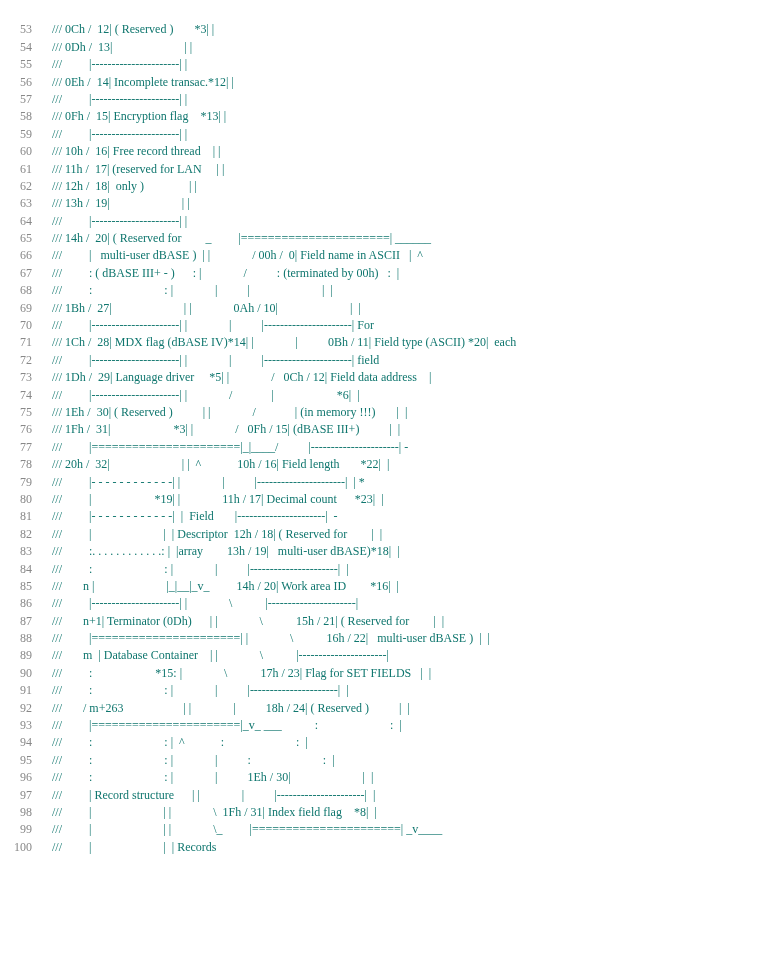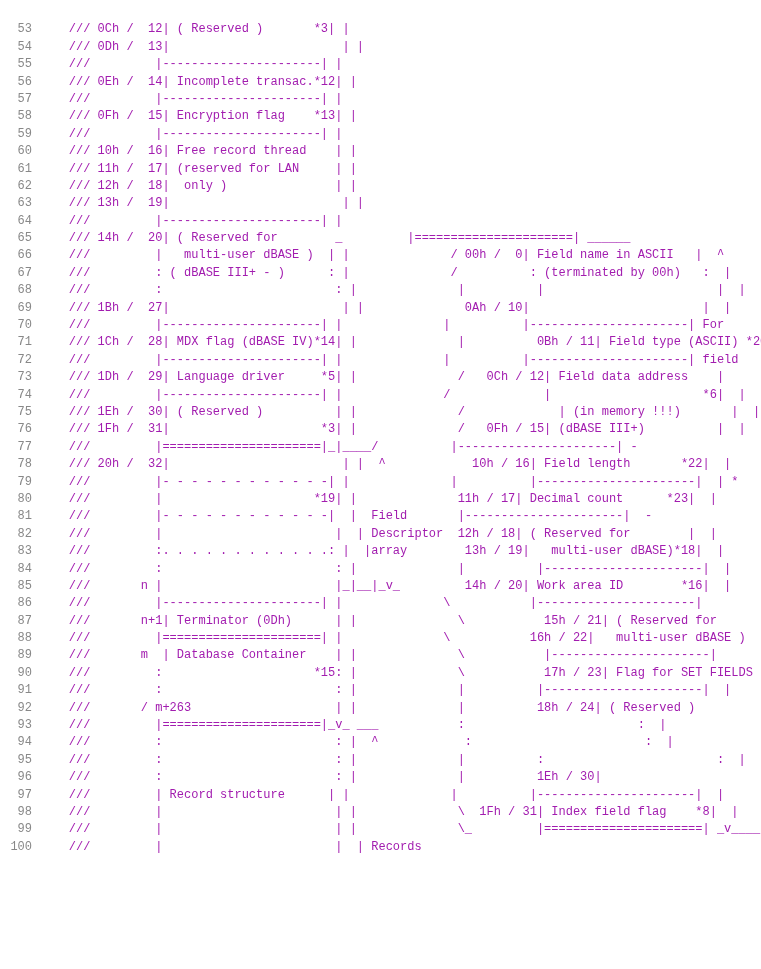--- a/index.html
+++ b/index.html
@@ -16,31 +16,32 @@
     }
     .code-container {
       padding: 4px 0;
       white-space: pre;
       line-height: 1.45;
     }
     .line {
       display: flex;
       align-items: center;
       padding: 0 4px;
+      font-family: Liberation Serif, serif;
     }
     .line-number {
       color: #888888;
       min-width: 36px;
       text-align: right;
       padding-right: 8px;
       user-select: none;
       flex-shrink: 0;
     }
     .line-content {
-      color: #a21caf;
+      color: #0f766e;
       flex: 1;
     }
   </style>
 </head>
 <body>
 
 <div class="code-container">
 <div class="line"><span class="line-number">53</span><span class="line-content">    /// 0Ch /  12| ( Reserved )       *3| |</span></div><div class="line"><span class="line-number">54</span><span class="line-content">    /// 0Dh /  13|                        | |</span></div><div class="line"><span class="line-number">55</span><span class="line-content">    ///         |----------------------| |</span></div><div class="line"><span class="line-number">56</span><span class="line-content">    /// 0Eh /  14| Incomplete transac.*12| |</span></div><div class="line"><span class="line-number">57</span><span class="line-content">    ///         |----------------------| |</span></div><div class="line"><span class="line-number">58</span><span class="line-content">    /// 0Fh /  15| Encryption flag    *13| |</span></div><div class="line"><span class="line-number">59</span><span class="line-content">    ///         |----------------------| |</span></div><div class="line"><span class="line-number">60</span><span class="line-content">    /// 10h /  16| Free record thread    | |</span></div><div class="line"><span class="line-number">61</span><span class="line-content">    /// 11h /  17| (reserved for LAN     | |</span></div><div class="line"><span class="line-number">62</span><span class="line-content">    /// 12h /  18|  only )               | |</span></div><div class="line"><span class="line-number">63</span><span class="line-content">    /// 13h /  19|                        | |</span></div><div class="line"><span class="line-number">64</span><span class="line-content">    ///         |----------------------| |</span></div><div class="line"><span class="line-number">65</span><span class="line-content">    /// 14h /  20| ( Reserved for        _         |======================| ______</span></div><div class="line"><span class="line-number">66</span><span class="line-content">    ///         |   multi-user dBASE )  | |              / 00h /  0| Field name in ASCII   |  ^</span></div><div class="line"><span class="line-number">67</span><span class="line-content">    ///         : ( dBASE III+ - )      : |              /          : (terminated by 00h)   :  |</span></div><div class="line"><span class="line-number">68</span><span class="line-content">    ///         :                        : |              |          |                        |  |</span></div><div class="line"><span class="line-number">69</span><span class="line-content">    /// 1Bh /  27|                        | |              0Ah / 10|                        |  |</span></div><div class="line"><span class="line-number">70</span><span class="line-content">    ///         |----------------------| |              |          |----------------------| For</span></div><div class="line"><span class="line-number">71</span><span class="line-content">    /// 1Ch /  28| MDX flag (dBASE IV)*14| |              |          0Bh / 11| Field type (ASCII) *20|  each</span></div><div class="line"><span class="line-number">72</span><span class="line-content">    ///         |----------------------| |              |          |----------------------| field</span></div><div class="line"><span class="line-number">73</span><span class="line-content">    /// 1Dh /  29| Language driver     *5| |              /   0Ch / 12| Field data address    |</span></div><div class="line"><span class="line-number">74</span><span class="line-content">    ///         |----------------------| |              /             |                     *6|  |</span></div><div class="line"><span class="line-number">75</span><span class="line-content">    /// 1Eh /  30| ( Reserved )          | |              /             | (in memory !!!)       |  |</span></div><div class="line"><span class="line-number">76</span><span class="line-content">    /// 1Fh /  31|                     *3| |              /   0Fh / 15| (dBASE III+)          |  |</span></div><div class="line"><span class="line-number">77</span><span class="line-content">    ///         |======================|_|____/          |----------------------| -</span></div><div class="line"><span class="line-number">78</span><span class="line-content">    /// 20h /  32|                        | |  ^            10h / 16| Field length       *22|  |</span></div><div class="line"><span class="line-number">79</span><span class="line-content">    ///         |- - - - - - - - - - - -| |              |          |----------------------|  | *</span></div><div class="line"><span class="line-number">80</span><span class="line-content">    ///         |                     *19| |              11h / 17| Decimal count      *23|  |</span></div><div class="line"><span class="line-number">81</span><span class="line-content">    ///         |- - - - - - - - - - - -|  |  Field       |----------------------|  -</span></div><div class="line"><span class="line-number">82</span><span class="line-content">    ///         |                        |  | Descriptor  12h / 18| ( Reserved for        |  |</span></div><div class="line"><span class="line-number">83</span><span class="line-content">    ///         :. . . . . . . . . . . .: |  |array        13h / 19|   multi-user dBASE)*18|  |</span></div><div class="line"><span class="line-number">84</span><span class="line-content">    ///         :                        : |              |          |----------------------|  |</span></div><div class="line"><span class="line-number">85</span><span class="line-content">    ///       n |                        |_|__|_v_         14h / 20| Work area ID        *16|  |</span></div><div class="line"><span class="line-number">86</span><span class="line-content">    ///         |----------------------| |              \           |----------------------|</span></div><div class="line"><span class="line-number">87</span><span class="line-content">    ///       n+1| Terminator (0Dh)      | |              \           15h / 21| ( Reserved for        |  |</span></div><div class="line"><span class="line-number">88</span><span class="line-content">    ///         |======================| |              \           16h / 22|   multi-user dBASE )  |  |</span></div><div class="line"><span class="line-number">89</span><span class="line-content">    ///       m  | Database Container    | |              \           |----------------------|</span></div><div class="line"><span class="line-number">90</span><span class="line-content">    ///         :                     *15: |              \           17h / 23| Flag for SET FIELDS   |  |</span></div><div class="line"><span class="line-number">91</span><span class="line-content">    ///         :                        : |              |          |----------------------|  |</span></div><div class="line"><span class="line-number">92</span><span class="line-content">    ///       / m+263                    | |              |          18h / 24| ( Reserved )          |  |</span></div><div class="line"><span class="line-number">93</span><span class="line-content">    ///         |======================|_v_ ___           :                        :  |</span></div><div class="line"><span class="line-number">94</span><span class="line-content">    ///         :                        : |  ^            :                        :  |</span></div><div class="line"><span class="line-number">95</span><span class="line-content">    ///         :                        : |              |          :                        :  |</span></div><div class="line"><span class="line-number">96</span><span class="line-content">    ///         :                        : |              |          1Eh / 30|                        |  |</span></div><div class="line"><span class="line-number">97</span><span class="line-content">    ///         | Record structure      | |              |          |----------------------|  |</span></div><div class="line"><span class="line-number">98</span><span class="line-content">    ///         |                        | |              \  1Fh / 31| Index field flag    *8|  |</span></div><div class="line"><span class="line-number">99</span><span class="line-content">    ///         |                        | |              \_         |======================| _v____</span></div><div class="line"><span class="line-number">100</span><span class="line-content">    ///         |                        |  | Records</span></div></div>
 
 </body></html>

